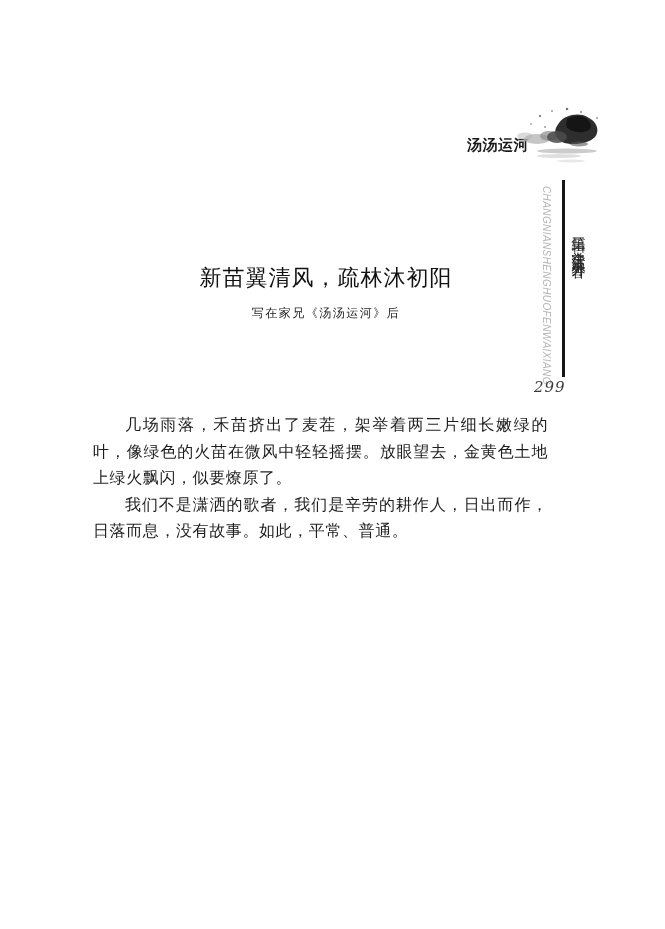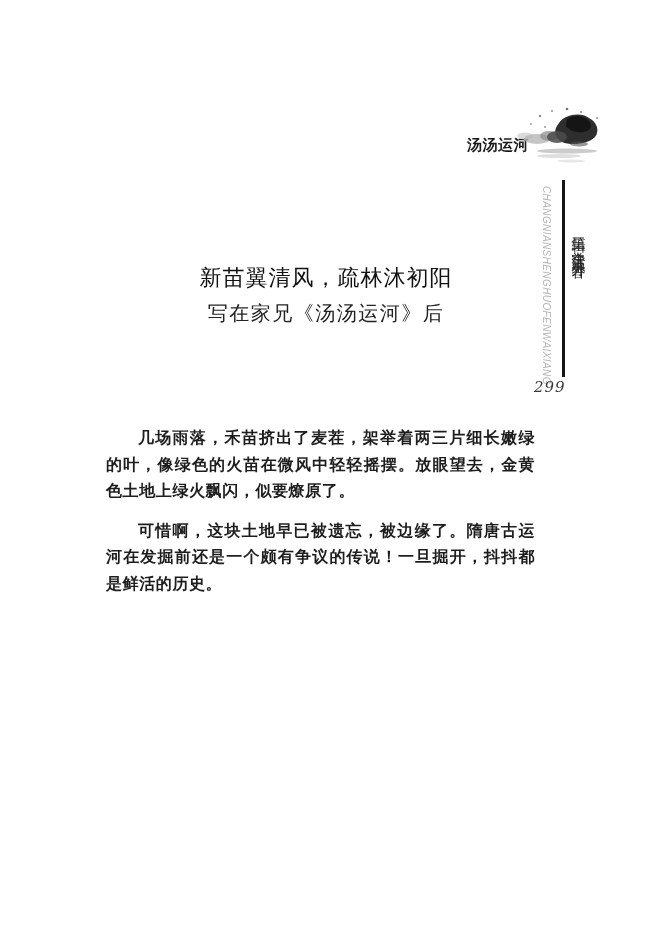--- a/index.html
+++ b/index.html
@@ -92,43 +92,42 @@
   .article-title {
     margin: 0;
     font-size: 22px;
     font-weight: normal;
     line-height: 30px;
     letter-spacing: 1px;
     color: #111111;
   }
   .article-subtitle {
     margin: 7px 0 0 0;
-    font-size: 20px;
+    font-size: 12px;
     font-weight: normal;
     line-height: 26px;
     letter-spacing: 1.5px;
     color: #222222;
   }
 
   
   .article-body {
     position: absolute;
     left: 93px;
     top: 412px;
     width: 455px;
     font-size: 16px;
     line-height: 26.6px;
     letter-spacing: 0.6px;
     text-align: justify;
     color: #1d1d1d;
   }
   .article-body p {
-    margin: 13px;
+    margin: 0;
     text-indent: 2em;
-    font-weight: bold;
   }
 </style>
 </head>
 <body>
 
 <div class="page">
 
   <div class="running-title">汤汤运河</div>
 
   <svg class="ink-art" viewBox="0 0 100 68" xmlns="http://www.w3.org/2000/svg" aria-hidden="true">
@@ -165,16 +164,16 @@
 
   <div class="folio-number">299</div>
 
   <div class="title-block">
     <h1 class="article-title">新苗翼清风，疏林沐初阳</h1>
     <h2 class="article-subtitle">写在家兄《汤汤运河》后</h2>
   </div>
 
   <div class="article-body">
     <p>几场雨落，禾苗挤出了麦茬，架举着两三片细长嫩绿的叶，像绿色的火苗在微风中轻轻摇摆。放眼望去，金黄色土地上绿火飘闪，似要燎原了。</p>
-    <p>可惜啊，这块土地早已被遗忘，被边缘了。隋唐古运河在发掘前还是一个颇有争议的传说！一旦掘开，抖抖都是鲜活的历史。</p>
+    <p>我们不是潇洒的歌者，我们是辛劳的耕作人，日出而作，日落而息，没有故事。如此，平常、普通。</p>
   </div>
 
 </div>
 
 </body></html>

